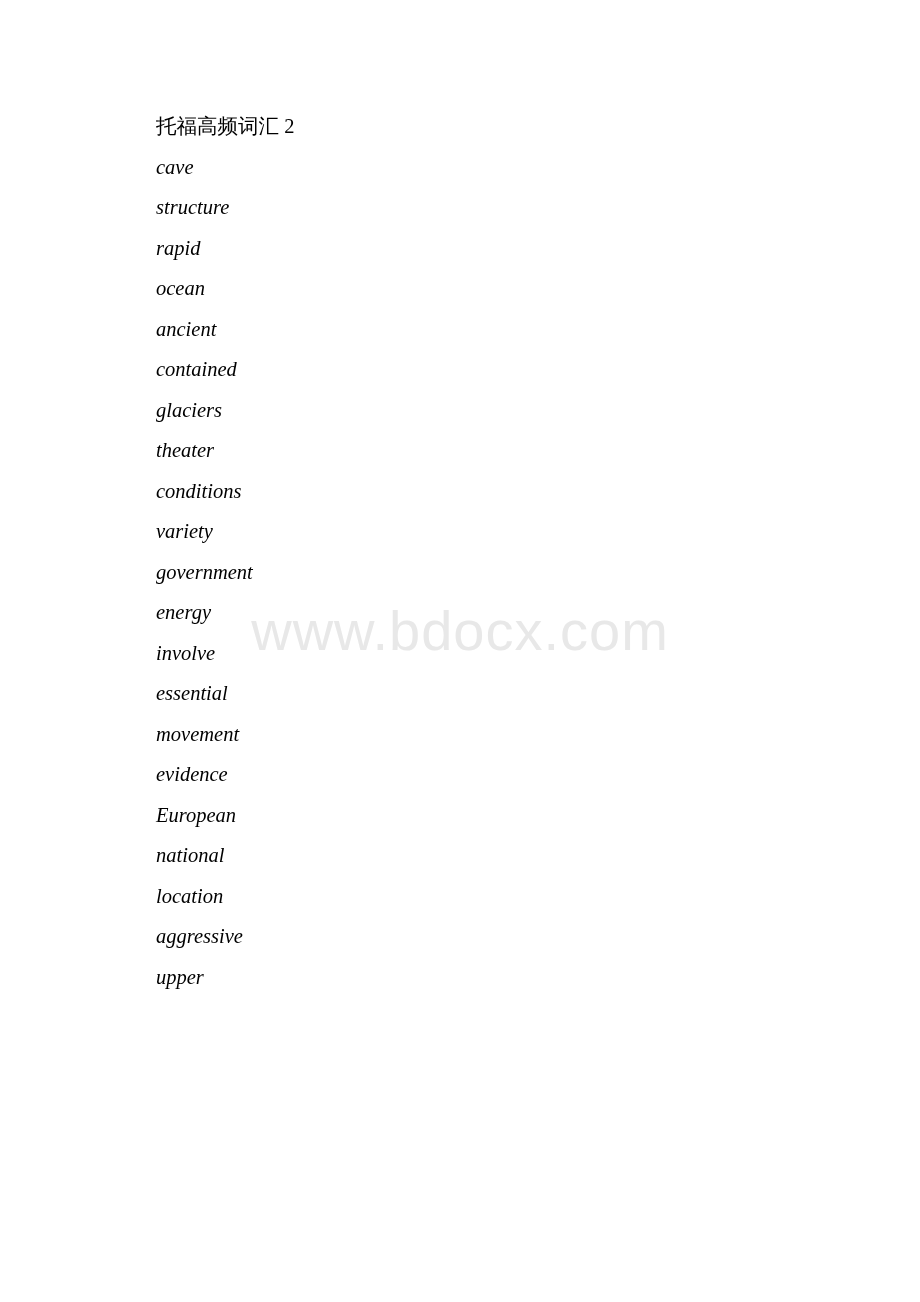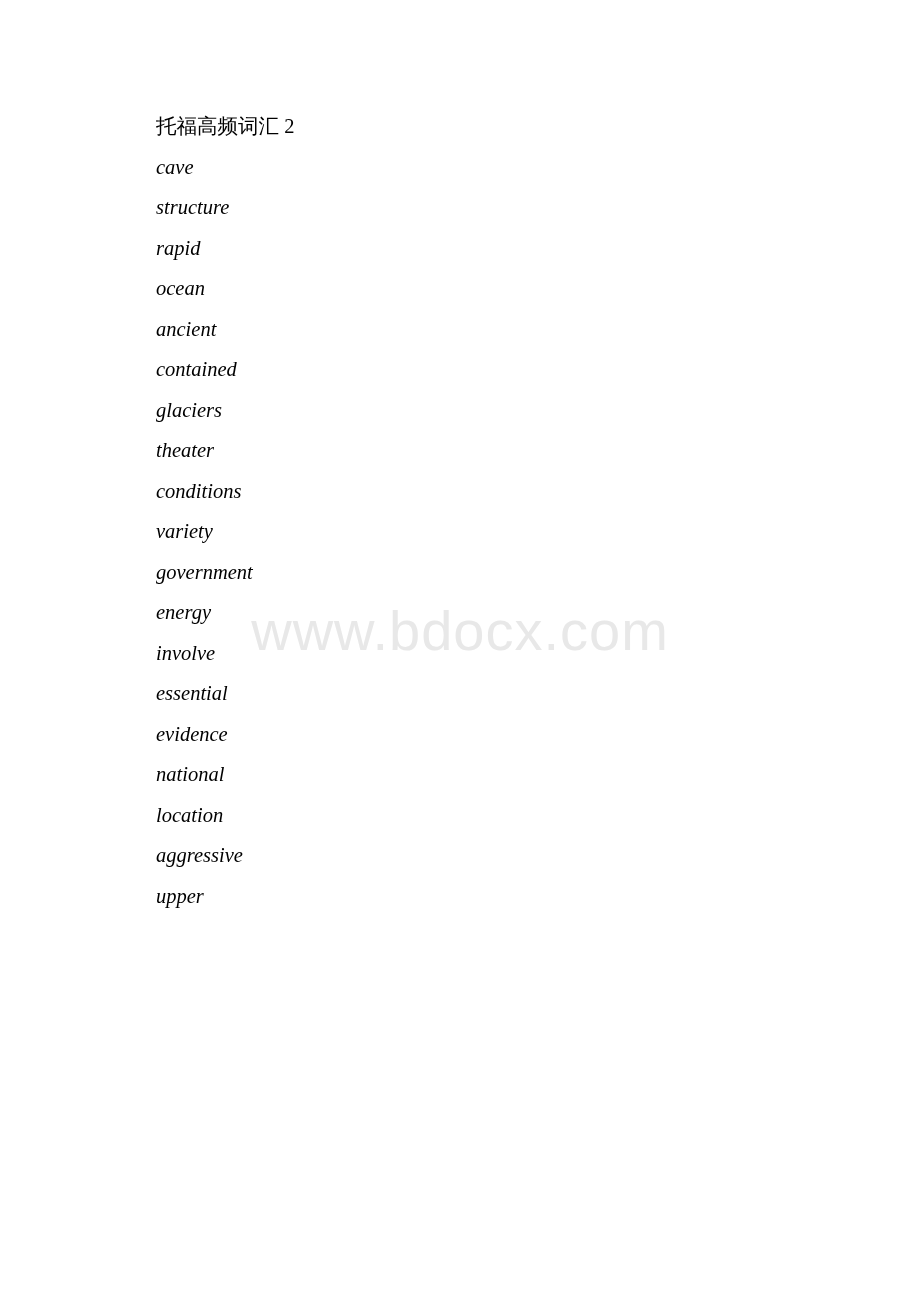--- a/index.html
+++ b/index.html
@@ -95,21 +95,23 @@
       <li class="word-item">ancient</li>
       <li class="word-item">contained</li>
       <li class="word-item">glaciers</li>
       <li class="word-item">theater</li>
       <li class="word-item">conditions</li>
       <li class="word-item">variety</li>
       <li class="word-item">government</li>
       <li class="word-item">energy</li>
       <li class="word-item">involve</li>
       <li class="word-item">essential</li>
+      <li class="word-item">movement</li>
       <li class="word-item">evidence</li>
+      <li class="word-item">European</li>
       <li class="word-item">national</li>
       <li class="word-item">location</li>
       <li class="word-item">aggressive</li>
       <li class="word-item">upper</li>
     </ul>
 
   </div>
 </div>
 
 </body></html>

